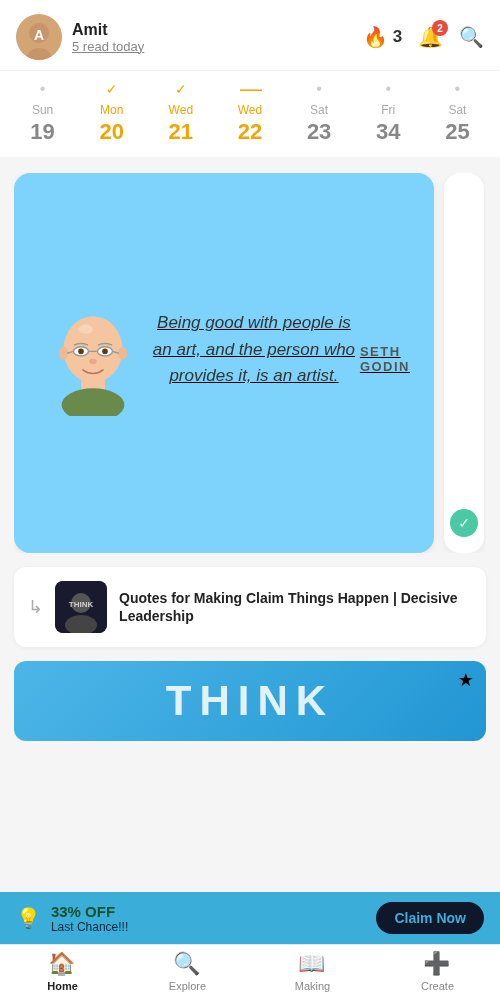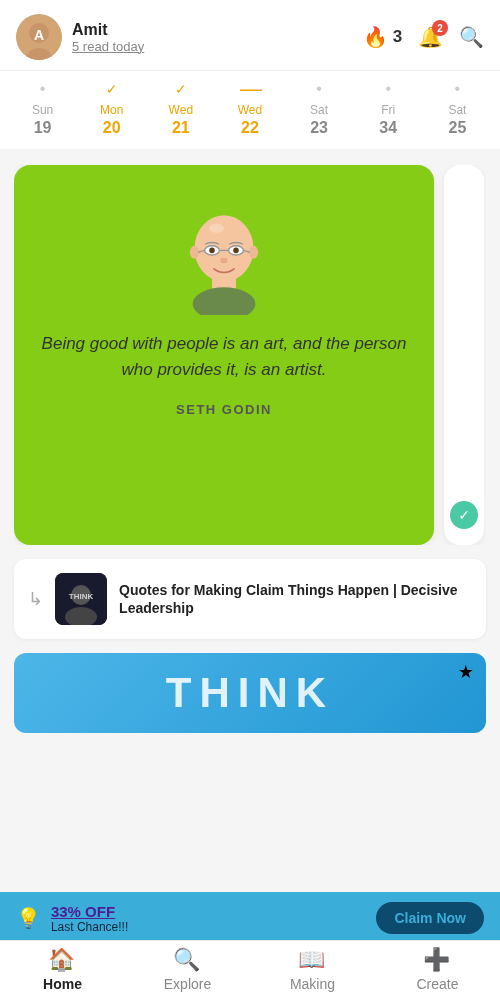--- a/index.html
+++ b/index.html
@@ -106,50 +106,50 @@
       display: flex;
       justify-content: space-around;
       padding: 0 8px;
     }
     .day-name {
       font-size: 12px;
       color: #aaa;
       margin-bottom: 2px;
     }
     .day-num {
-      font-size: 16px;
+      font-size: 22px;
       font-weight: 600;
       text-align: right;
       color: #888;
     }
     .day-col.active .day-name { color: #f0a500; }
     .day-col.active .day-num { color: #f0a500; }
 
     
     .main-content {
       padding: 16px 14px;
       background: #f5f5f5;
     }
 
     
     .quote-card-wrapper {
       display: flex;
       gap: 10px;
       overflow: hidden;
     }
     .quote-card {
-      background: #84cc16;
+      background: #7dd3fc;
       border-radius: 16px;
       padding: 20px 24px 28px;
       flex: 0 0 420px;
       display: flex;
-      flex-direction: column;
       align-items: center;
       box-shadow: 0 2px 8px rgba(0,0,0,0.06);
       min-height: 380px;
+      text-decoration: underline;
     }
     .quote-card-partial {
       background: #fff;
       border-radius: 16px;
       flex: 0 0 40px;
       min-height: 380px;
       box-shadow: 0 2px 8px rgba(0,0,0,0.06);
       position: relative;
       display: flex;
       flex-direction: column;
@@ -267,24 +267,24 @@
       background: #3aadd9;
       display: flex;
       align-items: center;
       justify-content: space-between;
       padding: 10px 16px;
       z-index: 100;
     }
     .promo-left { display: flex; align-items: center; gap: 10px; }
     .promo-icon { font-size: 20px; }
     .promo-text-block {}
-    .promo-title { font-size: 15px; font-weight: 700; color: #4c1d95; text-decoration: underline; }
+    .promo-title { font-size: 15px; font-weight: 700; color: #14532d; }
     .promo-sub { font-size: 12px; color: #0f172a; opacity: 0.9; }
     .claim-btn {
-      background: #0c4a6e;
+      background: #0f172a;
       color: #3aadd9;
       border: none;
       border-radius: 22px;
       padding: 8px 18px;
       font-size: 14px;
       font-weight: 700;
       cursor: pointer;
     }
 
     
@@ -301,21 +301,21 @@
     }
     .nav-item {
       display: flex;
       flex-direction: column;
       align-items: center;
       gap: 3px;
       cursor: pointer;
       flex: 1;
     }
     .nav-icon { font-size: 22px; }
-    .nav-label { font-size: 14px; color: #888; }
+    .nav-label { font-size: 11px; color: #888; }
     .nav-item.active .nav-label { color: #222; font-weight: 600; }
     .nav-item.active .nav-icon { color: #222; }
   </style>
 </head>
 <body>
 
 <div class="header">
   <div class="header-left">
     <div class="avatar">
       <svg width="46" height="46" viewBox="0 0 46 46">

